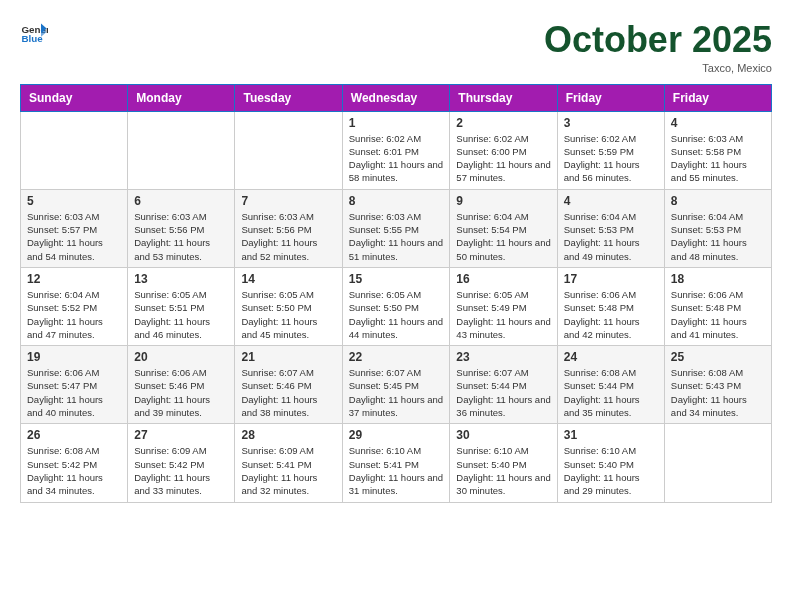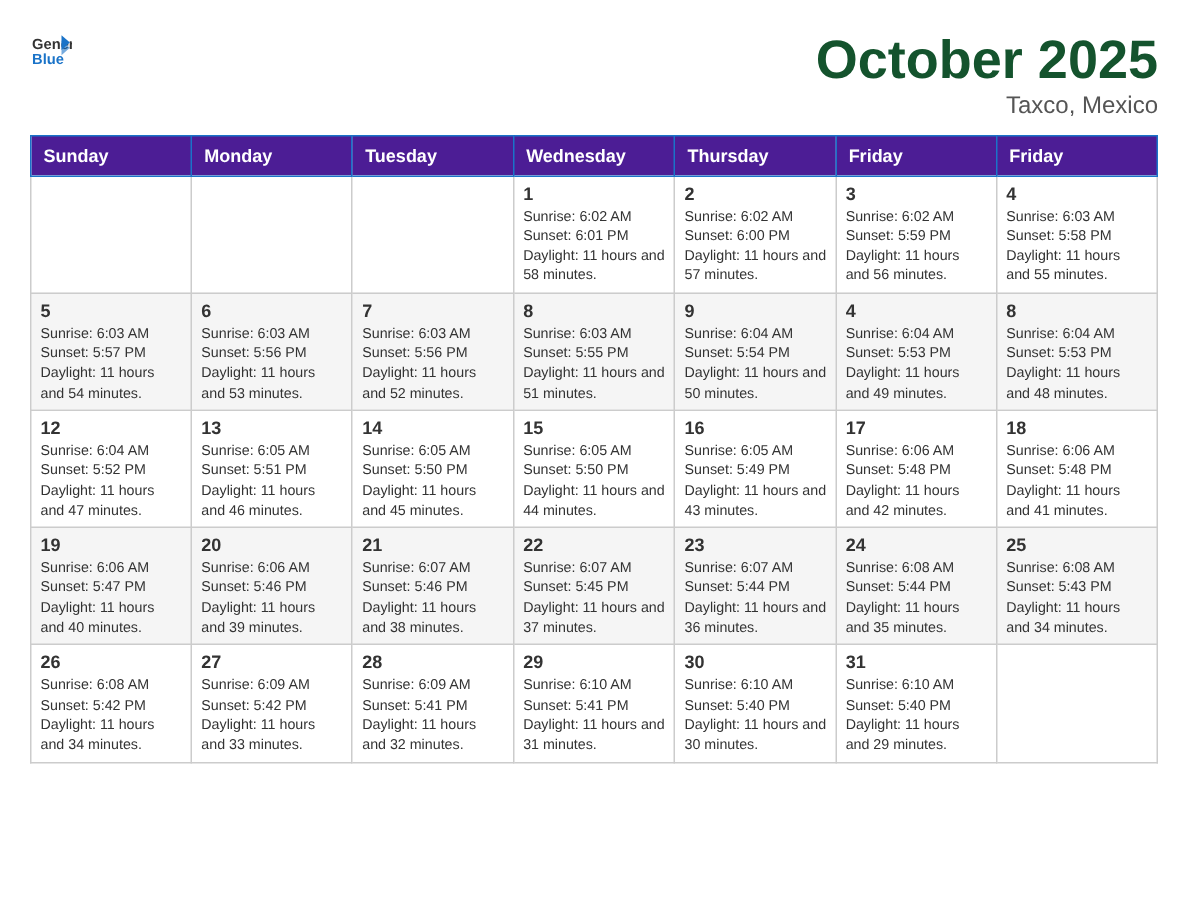--- a/index.html
+++ b/index.html
@@ -28,31 +28,31 @@
     .title-area {
       text-align: right;
     }
     .month-title {
       font-size: 36px;
       font-weight: bold;
       color: #14532d;
       line-height: 1.1;
     }
     .location {
-      font-size: 16px;
+      font-size: 11px;
       color: #555;
       margin-top: 2px;
     }
     .calendar {
       width: 100%;
       border-collapse: collapse;
       border: 1px solid #ccc;
     }
     .calendar th {
-      background: #4c1d95;
+      background: #a21caf;
       color: #fff;
       font-size: 12px;
       font-weight: bold;
       padding: 6px 8px;
       text-align: left;
       border: 1px solid #1a73c8;
     }
     .calendar td {
       border: 1px solid #ccc;
       vertical-align: top;

